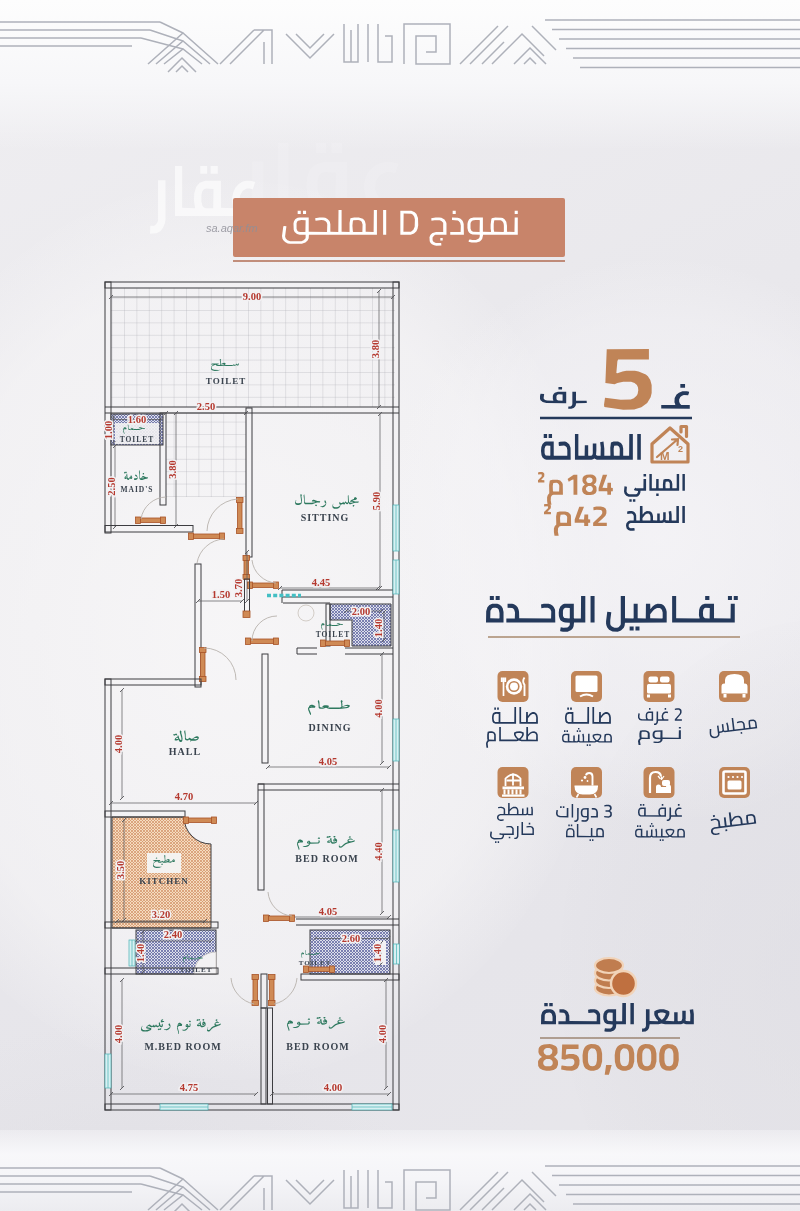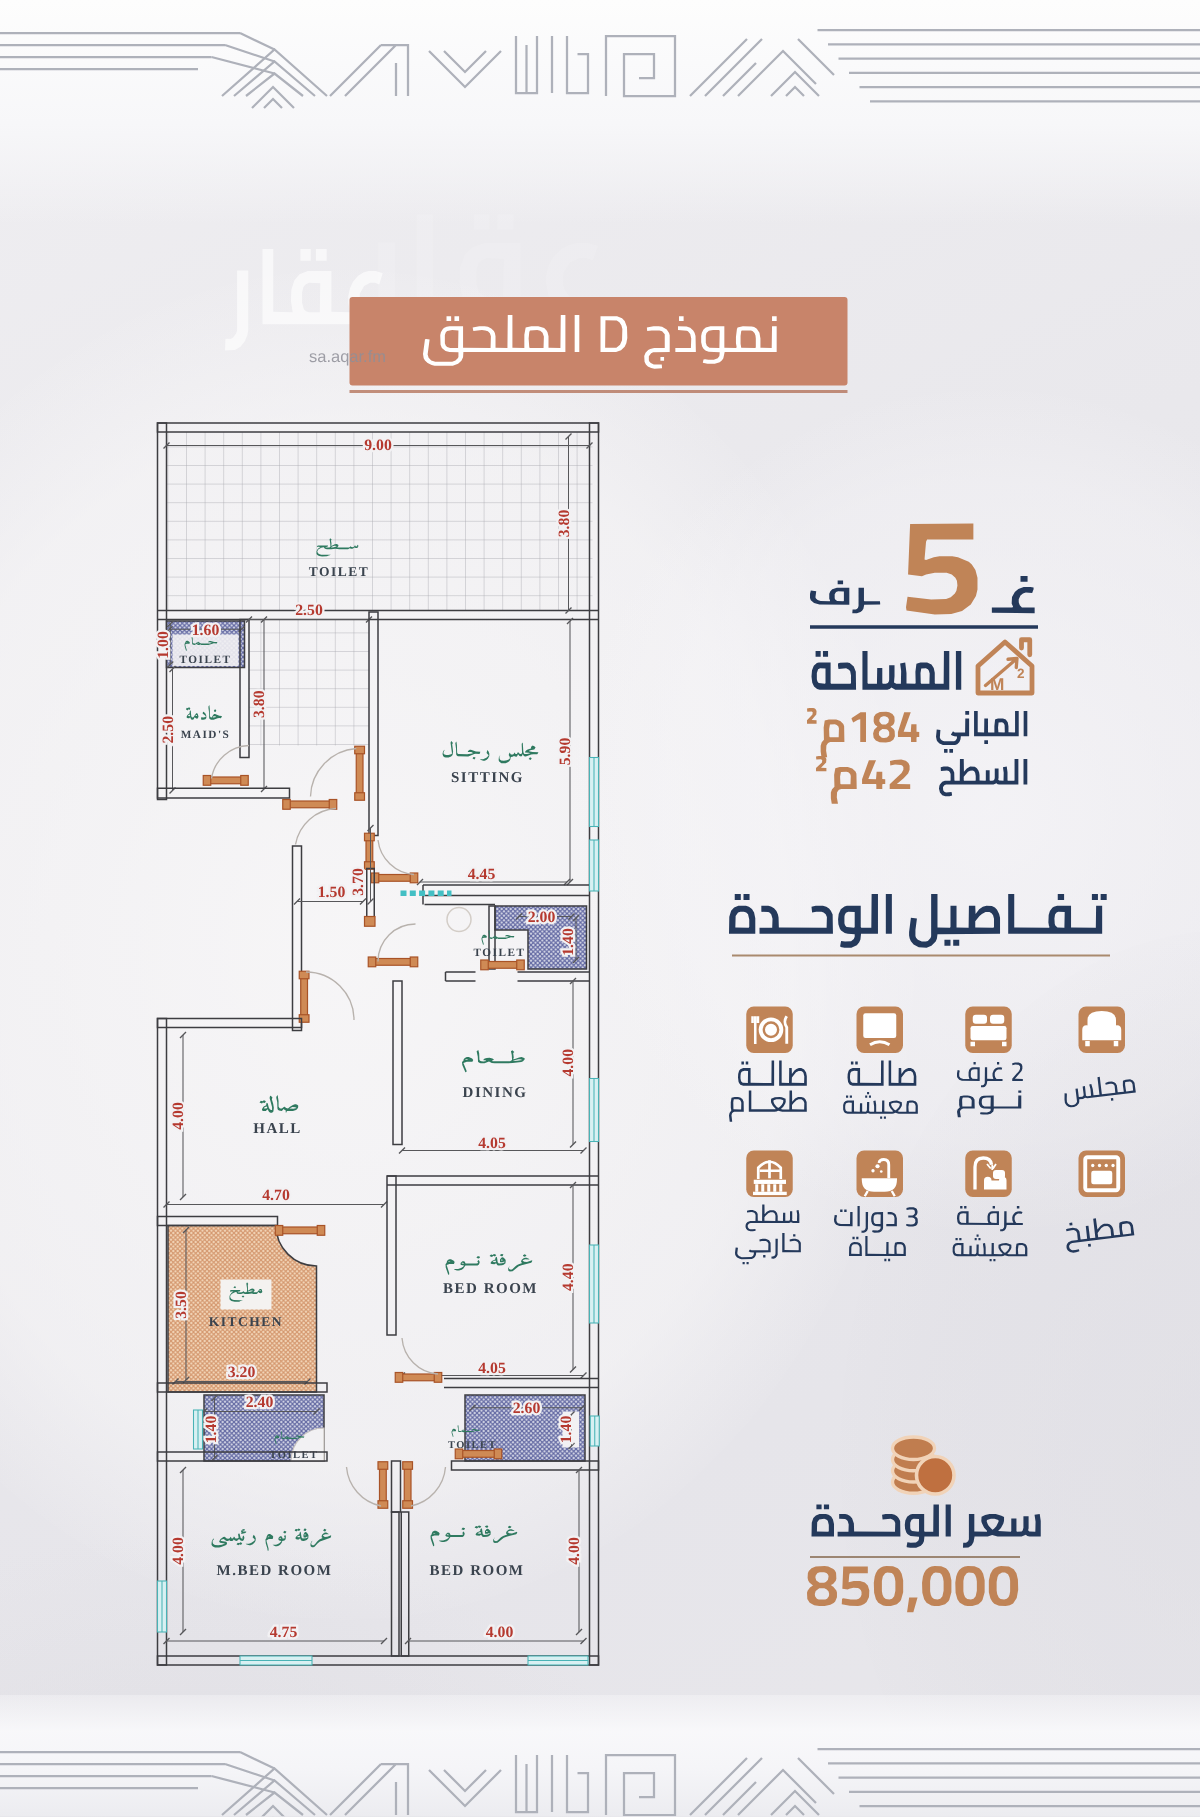--- a/index.html
+++ b/index.html
@@ -70,21 +70,21 @@
 
 <div class="abs" style="left:233px;top:198px;width:332px;height:59px;background:#c8846a;border-radius:2px;"></div>
 
 <div class="abs" style="left:233px;top:260px;width:332px;height:2px;background:#a8593a;opacity:.65;"></div>
 <svg class="abs" style="left:233px;top:198px" width="332" height="59" viewBox="0 0 332 59">
 <g transform="translate(49,12) scale(0.22077,0.21818)">
       <path d="M717,128 717,140 728,140 728,128ZM842,54 840,64 840,83 843,96 847,103 854,109 863,112 896,114 895,125 890,132 878,137 862,137 852,135 847,136 845,146 859,149 881,149 896,144 903,138 907,132 911,113 1068,113 1068,34 1054,34 1053,101 1019,100 1019,72 1016,54 1008,42 1000,37 993,35 966,34 950,38 948,43 945,67 945,86 947,97 946,101 910,100 910,34 868,34 854,38 847,44ZM963,47 990,47 995,49 1001,55 1004,63 1005,72 1005,99 1003,101 961,100 959,88 959,64 961,49ZM863,48 876,46 894,46 896,48 895,101 865,100 857,94 854,85 854,63 856,55ZM770,34 770,46 796,48 800,50 807,58 810,72 809,101 762,101 762,113 824,113 823,64 820,54 816,47 807,39 796,35ZM676,38 677,49 691,47 714,47 722,50 730,59 730,101 698,101 686,104 680,107 672,115 668,125 669,143 673,151 679,157 689,162 699,164 722,163 721,151 697,151 688,147 684,143 682,138 682,126 689,117 695,114 745,113 745,62 743,55 736,44 722,36 712,34 696,34ZM1054,4 1054,18 1068,18 1068,4ZM773,4 773,18 787,18 787,4ZM536,4 536,113 583,113 598,108 609,97 614,86 617,70 616,37 609,18 601,10 586,4ZM551,16 585,17 593,22 599,31 602,43 601,77 595,91 584,100 550,100ZM95,4 95,18 109,18 109,4ZM71,4 71,18 85,18 85,4ZM458,0 458,113 472,113 472,0ZM430,0 416,0 415,101 379,100 379,65 376,53 373,47 366,40 348,34 327,34 310,38 306,60 306,101 270,100 270,0 256,0 255,101 219,100 219,65 217,55 214,49 206,41 196,36 186,34 170,34 150,38 152,49 178,46 188,47 196,50 202,56 205,65 204,101 121,100 121,34 80,34 71,36 63,40 59,44 54,53 52,62 53,91 57,101 68,110 80,113 107,114 107,128 105,132 98,139 88,143 37,143 25,139 17,131 14,121 20,75 10,73 6,74 0,119 2,132 6,139 14,147 26,153 35,155 90,155 106,149 116,140 121,129 122,113 430,113ZM323,47 345,46 354,48 361,54 365,66 364,101 323,101 321,99 319,72 321,52ZM73,49 88,46 107,47 106,101 82,101 73,98 69,94 66,86 66,61 69,53Z" fill="#ffffff" fill-rule="evenodd"></path>
     </g>
 </svg>
 
-<div class="abs" style="left:206px;top:232px;font-size:11px;color:#8f8f98;opacity:.85">sa.aqar.fm</div>
+<div class="abs" style="left:206px;top:222px;font-size:11px;font-style:italic;color:#8f8f98;opacity:.85">sa.aqar.fm</div>
 <svg class="abs" style="left:0;top:0" width="800" height="1211" viewBox="0 0 800 1211">
 <defs>
 <pattern id="grid" width="12.4" height="12.4" patternUnits="userSpaceOnUse">
  <path d="M0,0 H12.4 M0,0 V12.4" stroke="#a6a7ae" stroke-width="0.55" fill="none"></path>
 </pattern>
 <pattern id="bhatch" width="3" height="3" patternUnits="userSpaceOnUse">
  <rect width="3" height="3" fill="#dddfeb"></rect>
  <path d="M0,3 L3,0 M0,0 L3,3" stroke="#6268a2" stroke-width="0.8" fill="none"></path>
 </pattern>
 <pattern id="ohatch" width="3" height="3" patternUnits="userSpaceOnUse">

